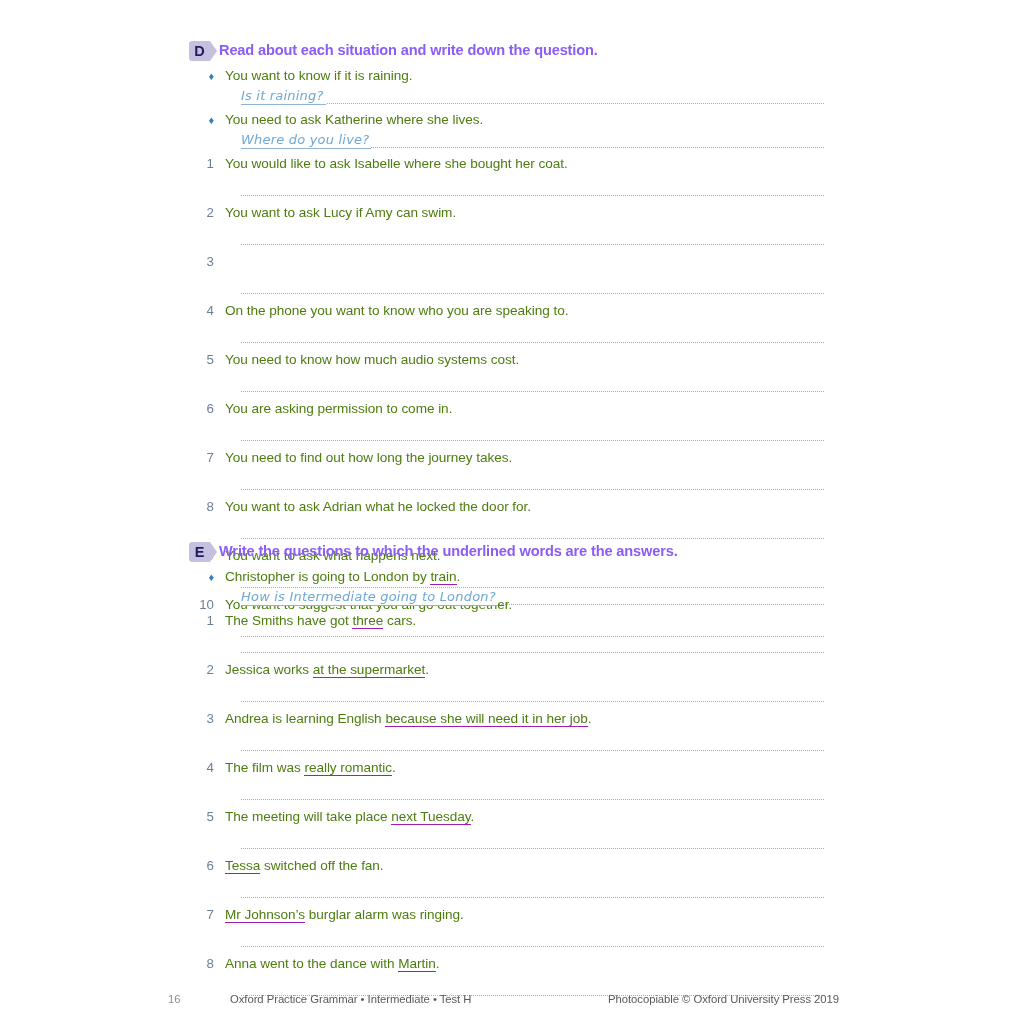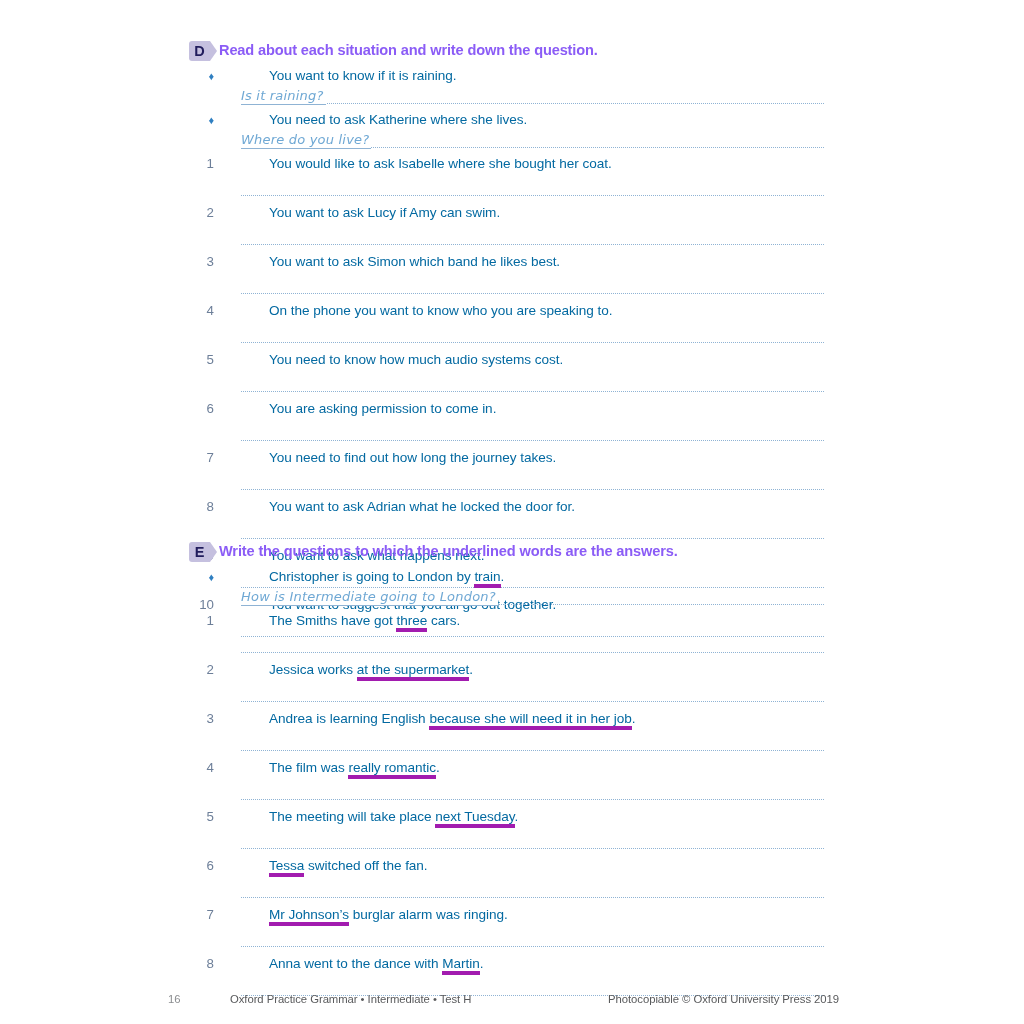--- a/index.html
+++ b/index.html
@@ -82,28 +82,27 @@
     font-size: 13.3px;
     color: #6d7f99;
     line-height: 19px;
   }
   .marker.bullet {
     color: #2f7fc1;
     font-size: 11px;
   }
   .prompt {
     font-size: 13.6px;
-    color: #0369a1;
+    color: #4d7c0f;
     line-height: 19px;
     letter-spacing: -0.05px;
-    margin-left: 44px;
   }
   .prompt u {
     text-decoration: none;
-    border-bottom: 4px solid #a21caf;
+    border-bottom: 1px solid #a21caf;
   }
 
   
   .answer-line {
     margin-left: 52px;
     width: 583px;
     height: 1px;
     border-bottom: 1px dotted #8fb3d4;
   }
   .blank-item .answer-line { margin-top: 21px; margin-bottom: 7px; }
@@ -194,21 +193,20 @@
         <div class="item blank-item">
           <div class="item-row">
             <div class="marker">2</div>
             <div class="prompt"><span>You want to ask Lucy if Amy can swim.</span></div>
           </div>
           <div class="answer-line"></div>
         </div>
         <div class="item blank-item">
           <div class="item-row">
             <div class="marker">3</div>
-            <div class="prompt"><span>You want to ask Simon which band he likes best.</span></div>
           </div>
           <div class="answer-line"></div>
         </div>
         <div class="item blank-item">
           <div class="item-row">
             <div class="marker">4</div>
             <div class="prompt"><span>On the phone you want to know who you are speaking to.</span></div>
           </div>
           <div class="answer-line"></div>
         </div>

